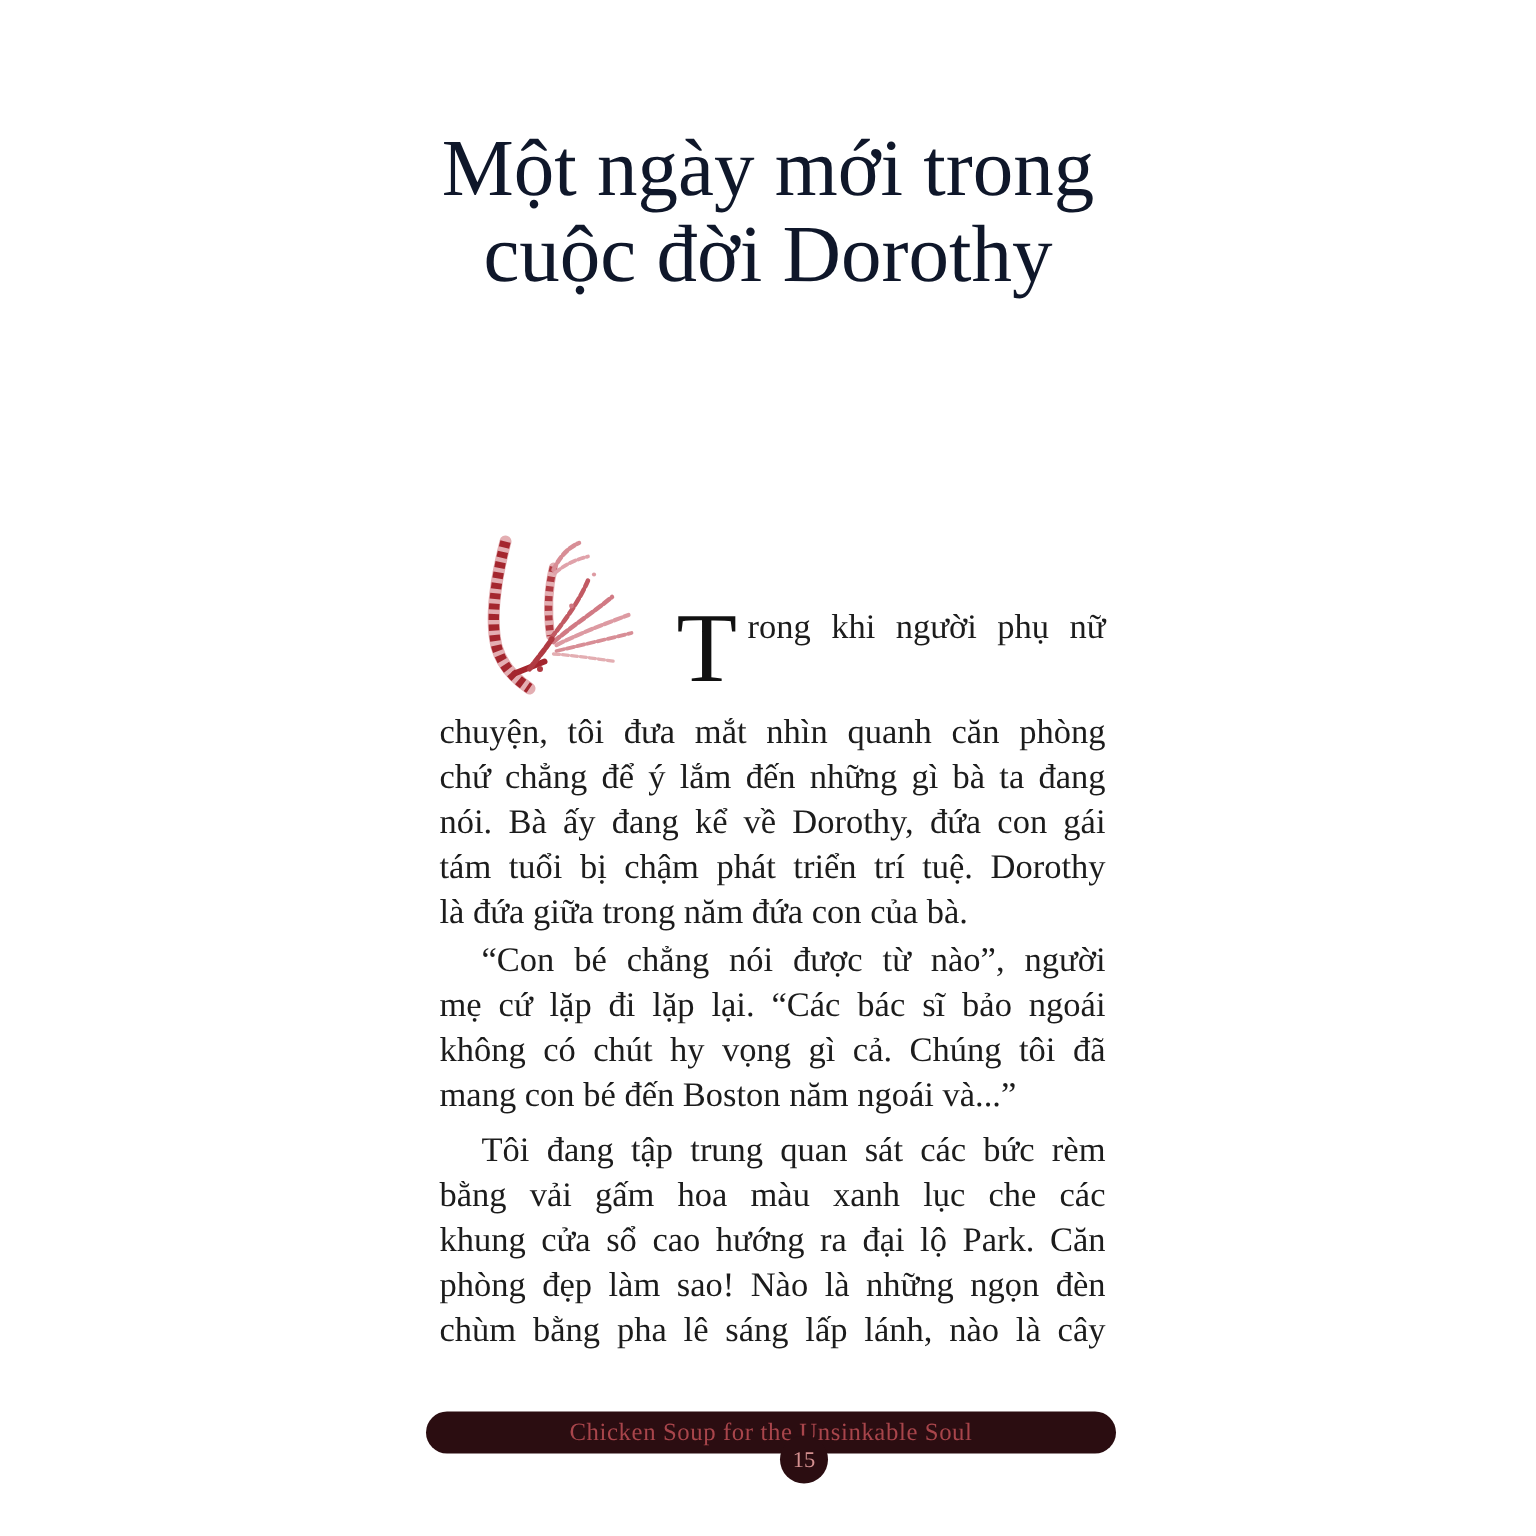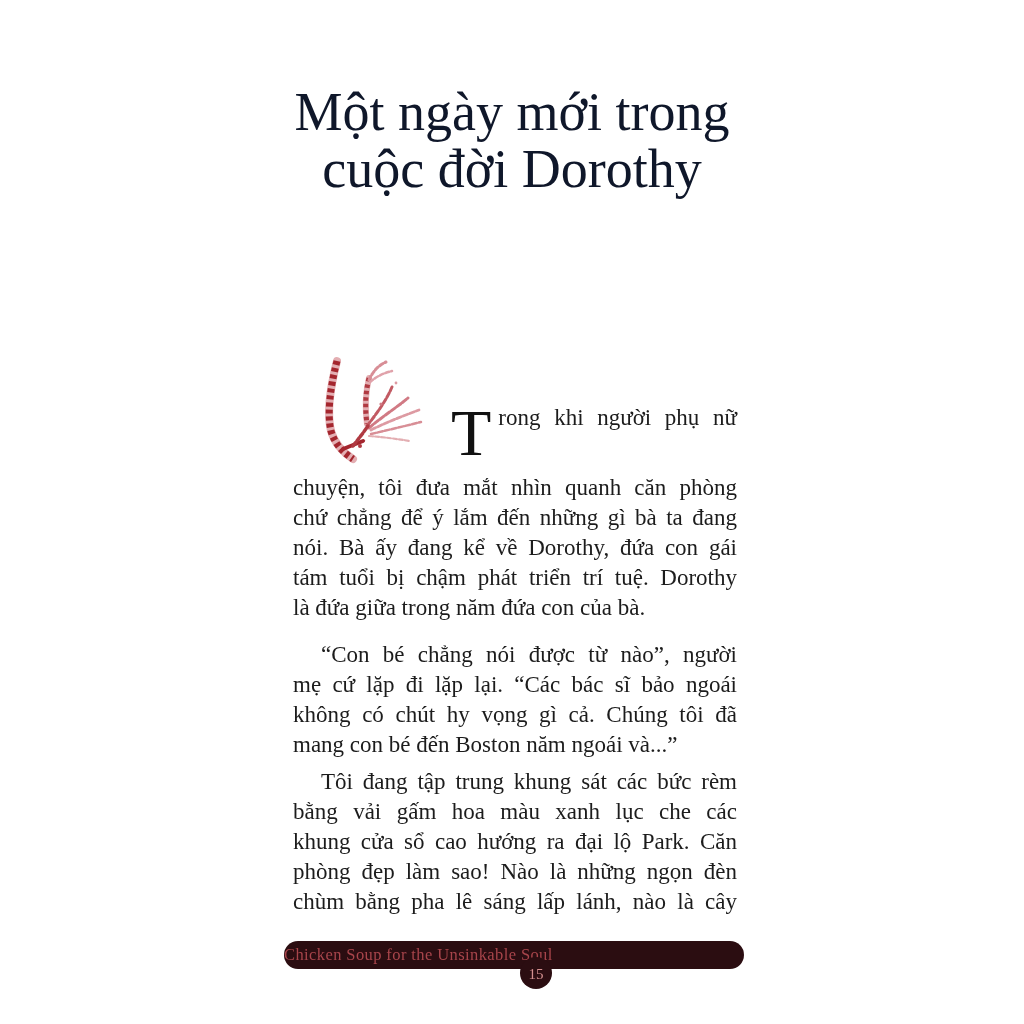--- a/index.html
+++ b/index.html
@@ -59,32 +59,32 @@
     color: #111;
   }
   .bline {
     line-height: 30px;
     white-space: normal;
   }
   .jline { text-align: justify; text-align-last: justify; }
   .lline { text-align: right; text-align-last: left; font-family: Liberation Serif, serif; }
   .indent { text-indent: 28px; }
   .lines { margin-top: 5px; }
-  .para2 { margin-top: 17px; }
+  .para2 { margin-top: 2px; }
   .para3 { margin-top: 7px; }
   
   .footer-pill {
     position: absolute;
     left: 284px;
     top: 941px;
     width: 460px;
     height: 28px;
     background: #2b0d11;
     border-radius: 14px;
-    text-align: left;
+    text-align: center;
     line-height: 28px;
     font-size: 16.5px;
     color: #a8454b;
     letter-spacing: 0.4px;
   }
   .page-circle {
     position: absolute;
     left: 520px;
     top: 957px;
     width: 32px;
@@ -150,21 +150,21 @@
     </div>
 
     <div class="para2">
       <div class="bline jline indent">“Con bé chẳng nói được từ nào”, người</div>
       <div class="bline jline">mẹ cứ lặp đi lặp lại. “Các bác sĩ bảo ngoái</div>
       <div class="bline jline">không có chút hy vọng gì cả. Chúng tôi đã</div>
       <div class="bline lline">mang con bé đến Boston năm ngoái và...”</div>
     </div>
 
     <div class="para3">
-      <div class="bline jline indent">Tôi đang tập trung khung sát các bức rèm</div>
+      <div class="bline jline indent">Tôi đang tập trung quan sát các bức rèm</div>
       <div class="bline jline">bằng vải gấm hoa màu xanh lục che các</div>
       <div class="bline jline">khung cửa sổ cao hướng ra đại lộ Park. Căn</div>
       <div class="bline jline">phòng đẹp làm sao! Nào là những ngọn đèn</div>
       <div class="bline jline">chùm bằng pha lê sáng lấp lánh, nào là cây</div>
     </div>
 
   </div>
 
   <div class="footer-pill">
     <span>Chicken Soup for the Unsinkable Soul</span>

